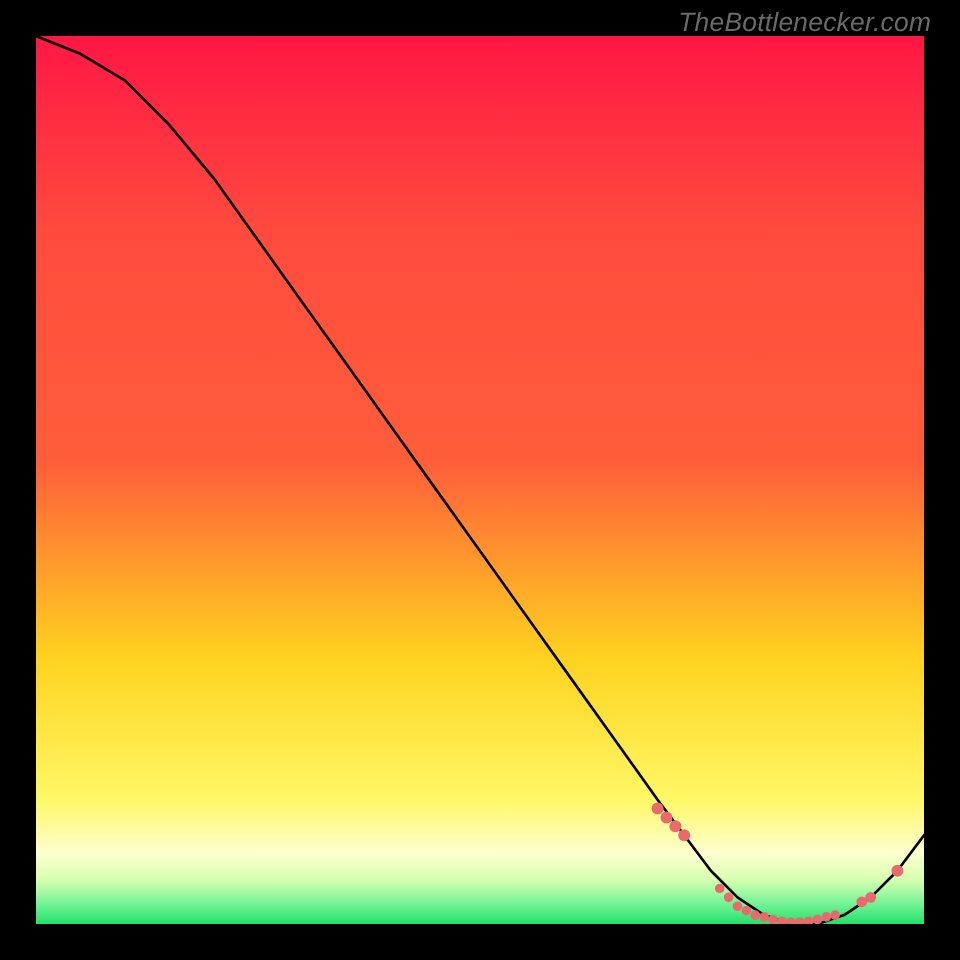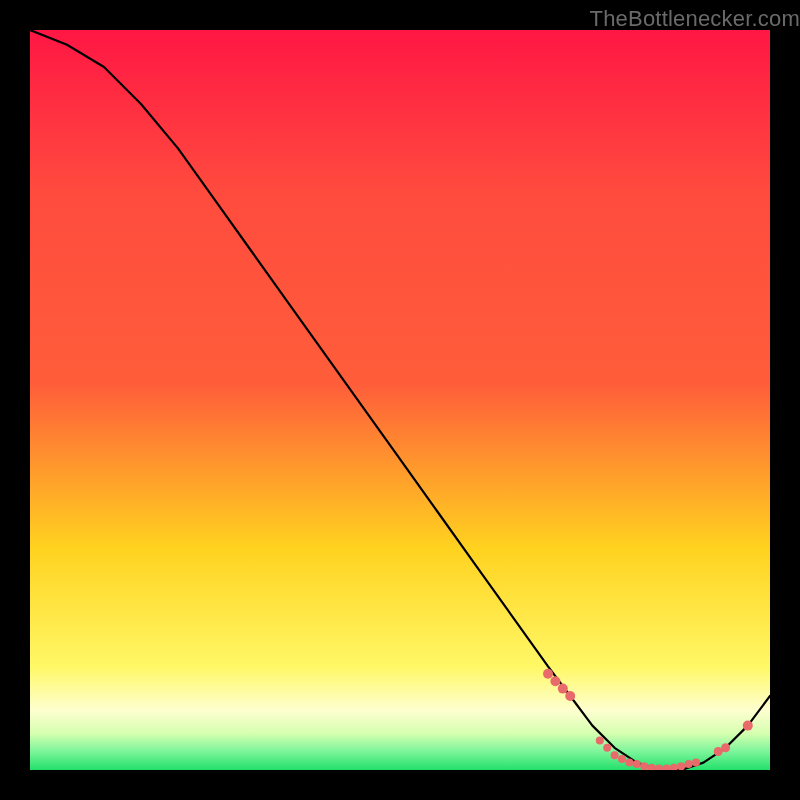--- a/index.html
+++ b/index.html
@@ -20,26 +20,27 @@
   .plot {
     position: absolute;
     left: 30px;
     top: 30px;
     width: 740px;
     height: 740px;
   }
   .watermark {
     position: absolute;
     top: 6px;
-    right: 0;
+    right: 24px;
     color: #6a6a6a;
     font-size: 22px;
     font-weight: 500;
     letter-spacing: 0.2px;
     user-select: none;
+    font-style: italic;
   }
 </style>
 </head>
 <body>
 
 <div class="frame">
 
   <svg class="plot" viewBox="0 0 740 740" preserveAspectRatio="none">
     <defs>
       <linearGradient id="bg-grad" x1="0" y1="0" x2="0" y2="1">

